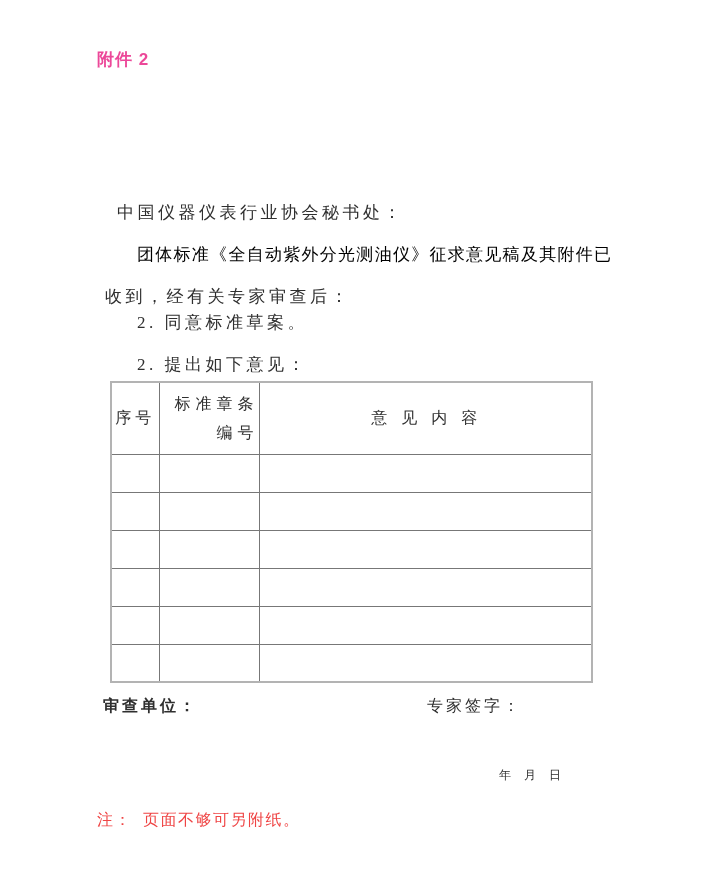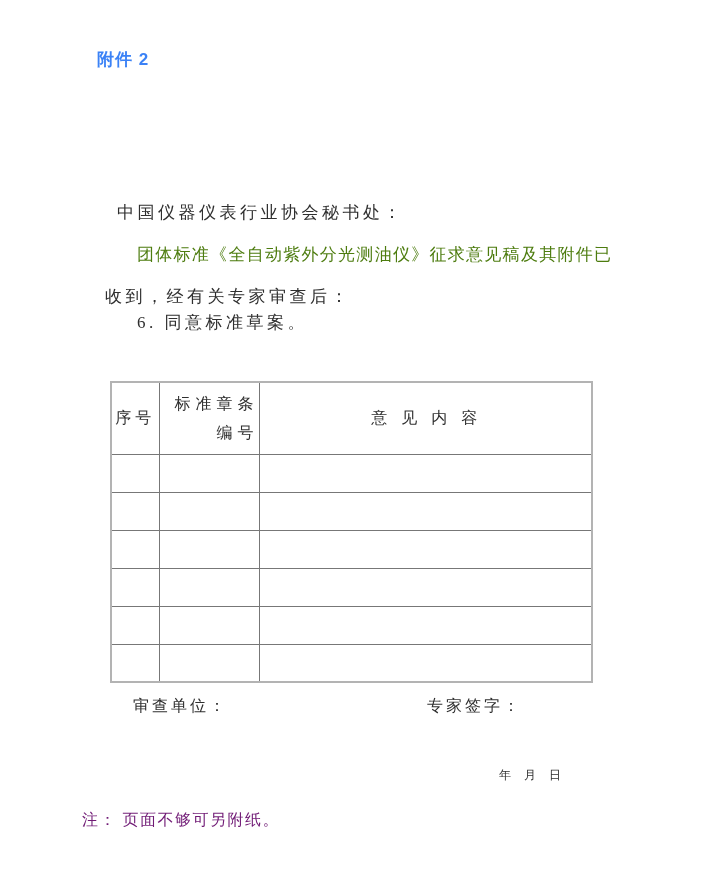--- a/index.html
+++ b/index.html
@@ -12,21 +12,21 @@
     color: #2f2f2f;
     overflow: hidden;
   }
   .abs { position: absolute; margin: 0; }
 
   .attachment-label {
     left: 97px; top: 48px;
     font-family: "Liberation Sans", "DejaVu Sans", sans-serif;
     font-weight: bold;
     font-size: 17px;
-    color: #3b82f6;
+    color: #ec4899;
     letter-spacing: 1px;
   }
   .doc-title {
     left: 97px; top: 126px; width: 546px;
     text-align: center;
     font-family: "Liberation Sans", "DejaVu Sans", sans-serif;
     font-weight: bold;
     font-size: 20px;
     color: #1a1a1a;
     letter-spacing: 1px;
@@ -34,21 +34,21 @@
   .body-line {
     font-size: 17px;
     line-height: 19px;
     letter-spacing: 3.5px;
     color: #2f2f2f;
     white-space: nowrap;
   }
   .salutation { left: 105px; top: 203px; margin-left: 12px; }
   .para-justified {
     left: 137px; top: 245px; width: 474px;
-    font-size: 17px; line-height: 19px; color: #4d7c0f;
+    font-size: 17px; line-height: 19px; color: #000000;
     text-align: justify;
     text-align-last: justify;
     white-space: normal;
   }
   .para-line2 { left: 105px; top: 287px; }
   .list-item-1 { left: 137px; top: 313px; }
   .list-item-2 { left: 137px; top: 355px; }
 
   .comments-table {
     position: absolute;
@@ -70,51 +70,53 @@
   .comments-table thead tr { height: 72px; }
   .comments-table tbody tr { height: 38px; }
   .col-index  { width: 48px; }
   .col-clause { width: 100px; }
   .col-content{ width: 333px; }
   .th-index span { letter-spacing: 4px; padding-left: 0; }
   .clause-line { display: block; line-height: 29px; letter-spacing: 5px; padding-left: 5px; text-align: right; }
   .th-content span { white-space: pre; letter-spacing: 2px; text-align: right; }
 
   .sign-label { font-size: 16px; letter-spacing: 3px; color: #2f2f2f; white-space: nowrap; }
-  .review-unit { left: 133px; top: 696px; }
+  .review-unit { left: 103px; top: 696px; font-weight: bold; }
   .expert-sign { left: 427px; top: 696px; }
   .date-line {
     left: 499px; top: 767px;
     font-size: 12px; color: #2f2f2f;
     white-space: pre;
     letter-spacing: 1px;
   }
   .note-line {
-    left: 82px; top: 810px;
-    font-size: 16px; color: #701a75;
+    left: 97px; top: 810px;
+    font-size: 16px; color: #ef4444;
     letter-spacing: 1.5px;
     white-space: pre;
+    font-family: Liberation Mono, monospace;
   }
 </style>
 </head>
 <body>
 
 <div class="page">
 
   <p class="abs attachment-label">附件 2</p>
 
 
   <p class="abs body-line salutation">中国仪器仪表行业协会秘书处：</p>
 
   <p class="abs para-justified">团体标准《全自动紫外分光测油仪》征求意见稿及其附件已</p>
 
   <p class="abs body-line para-line2">收到，经有关专家审查后：</p>
 
-  <p class="abs body-line list-item-1">6. 同意标准草案。</p>
+  <p class="abs body-line list-item-1">2. 同意标准草案。</p>
 
+  <p class="abs body-line list-item-2">2. 提出如下意见：</p>
 
   <table class="comments-table">
     <colgroup>
       <col class="col-index">
       <col class="col-clause">
       <col class="col-content">
     </colgroup>
     <thead>
       <tr>
         <th class="th-index">

